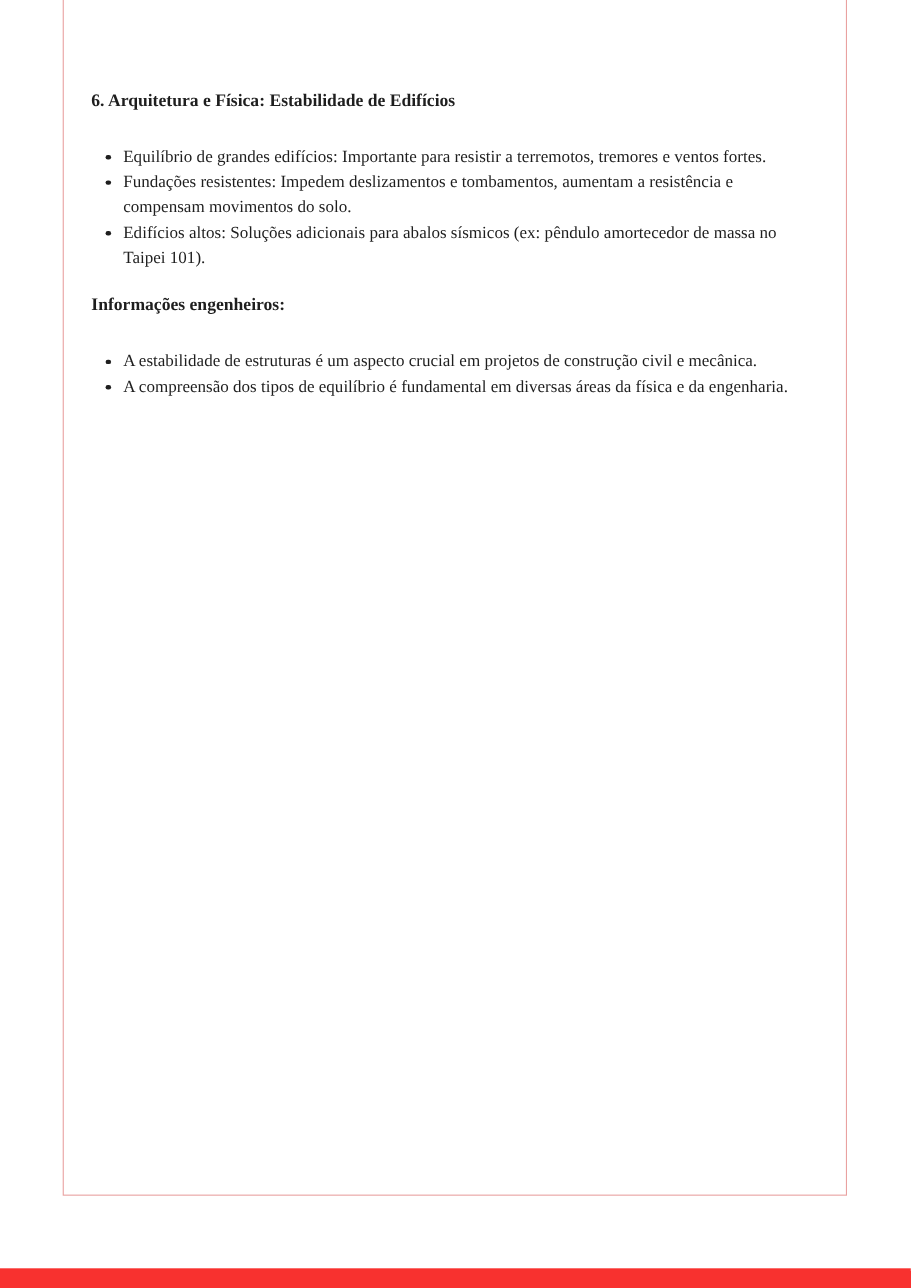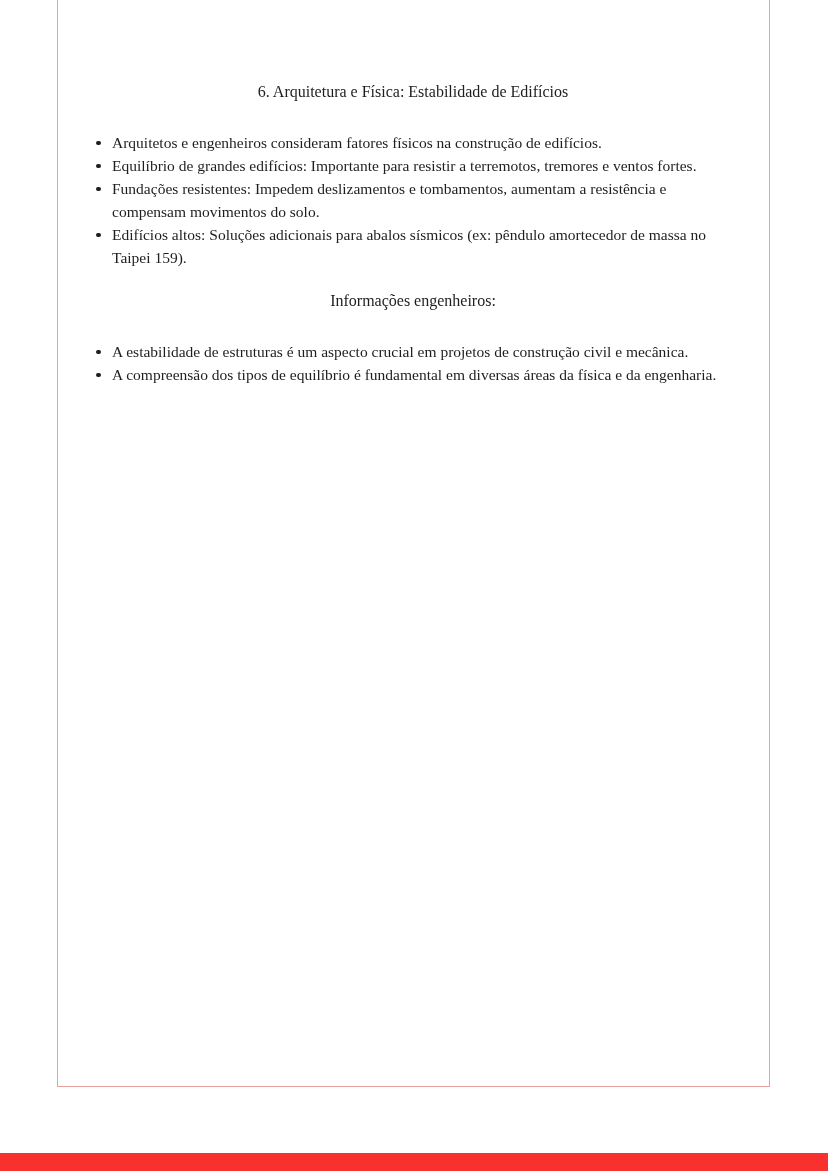--- a/index.html
+++ b/index.html
@@ -25,23 +25,22 @@
     height:1107px;
     border:1px solid var(--frame);
     background:var(--bg);
   }
   .page-content{
     padding:99px 26px 0 25px;
   }
   .section-heading{
     font-size:16px;
     line-height:23px;
-    font-weight:normal;
+    font-weight:bold;
     margin:20px 0 28px 0;
-    text-align:center;
   }
   .section-heading.first{
     margin-top:0;
   }
   ul.bullet-list{
     margin:0;
     padding-left:29px;
     list-style:none;
   }
   ul.bullet-list li{
@@ -70,24 +69,23 @@
 </style>
 </head>
 <body>
 
 <div class="page-frame">
   <div class="page-content">
 
     <h3 class="section-heading first">6. Arquitetura e Física: Estabilidade de Edifícios</h3>
 
     <ul class="bullet-list">
-        <li>Arquitetos e engenheiros consideram fatores físicos na construção de edifícios.</li>
         <li>Equilíbrio de grandes edifícios: Importante para resistir a terremotos, tremores e ventos fortes.</li>
         <li>Fundações resistentes: Impedem deslizamentos e tombamentos, aumentam a resistência e compensam movimentos do solo.</li>
-        <li>Edifícios altos: Soluções adicionais para abalos sísmicos (ex: pêndulo amortecedor de massa no Taipei 159).</li>
+        <li>Edifícios altos: Soluções adicionais para abalos sísmicos (ex: pêndulo amortecedor de massa no Taipei 101).</li>
       </ul>
 
     <h3 class="section-heading">Informações engenheiros:</h3>
 
     <ul class="bullet-list">
         <li>A estabilidade de estruturas é um aspecto crucial em projetos de construção civil e mecânica.</li>
         <li>A compreensão dos tipos de equilíbrio é fundamental em diversas áreas da física e da engenharia.</li>
       </ul>
 
   </div>

